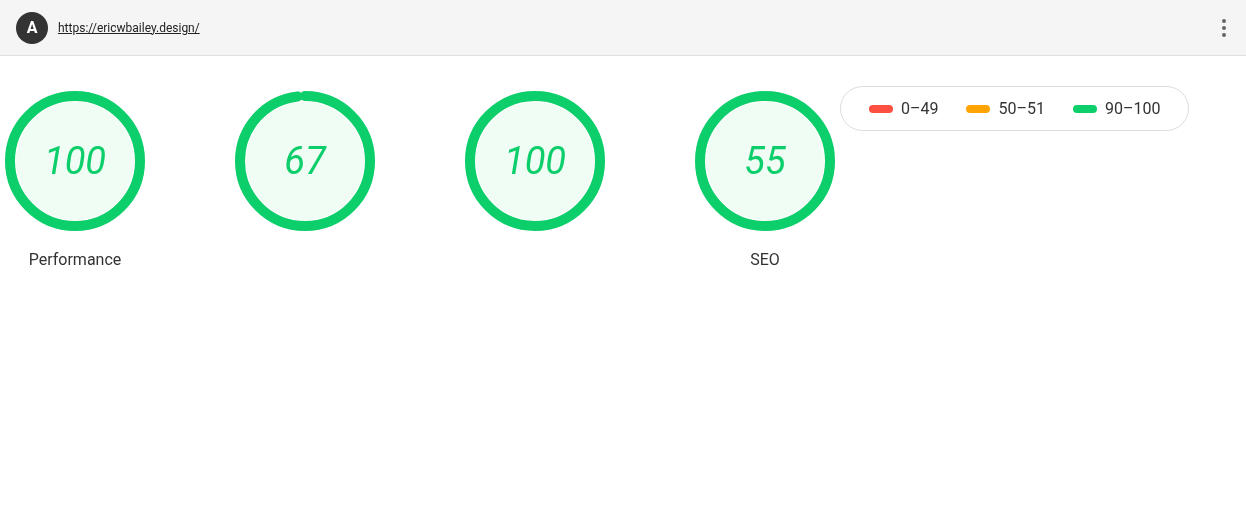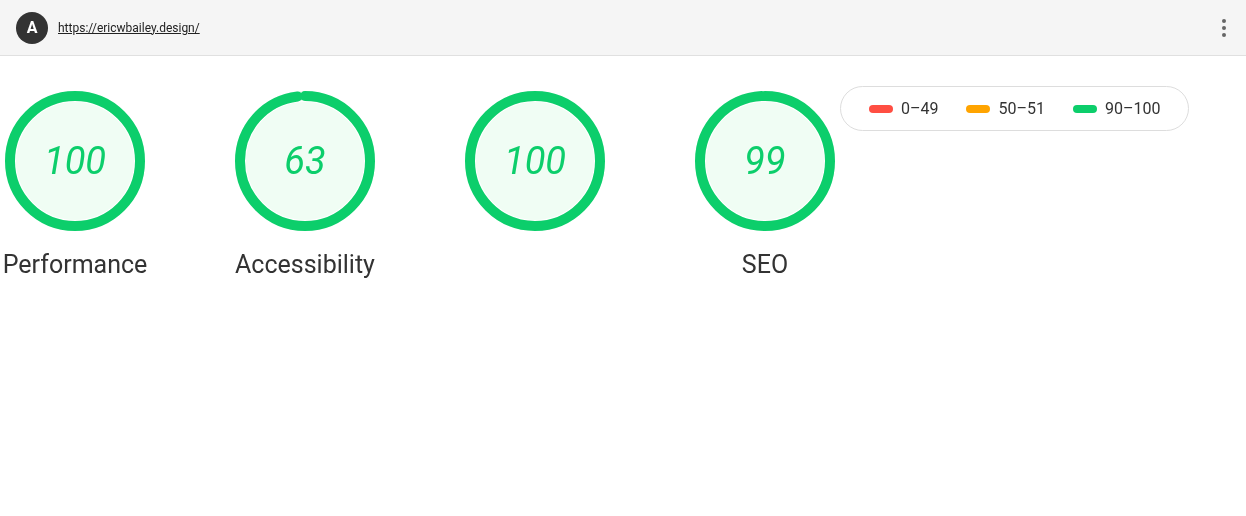--- a/index.html
+++ b/index.html
@@ -127,21 +127,21 @@
     }
 
     .score-number {
       font-size: 38px;
       font-weight: 400;
       color: #0cce6b;
       font-style: italic;
     }
 
     .score-label {
-      font-size: 25px;
+      font-size: 16px;
       color: #333;
       font-weight: 400;
     }
 
     
     .legend {
       display: flex;
       align-items: center;
       gap: 28px;
       padding: 12px 28px;
@@ -202,24 +202,23 @@
       <span class="score-label">Performance</span>
     </div>
 
     <div class="score-card">
       <div class="circle-container">
         <svg width="150" height="150" viewBox="0 0 150 150">
           <circle class="circle-bg" cx="75" cy="75" r="65"></circle>
           <circle class="circle-progress" cx="75" cy="75" r="65" stroke-dasharray="408.41" stroke-dashoffset="8.17"></circle>
         </svg>
         <div class="circle-inner">
-          <span class="score-number">63</span>
-        </div>
-      </div>
-      <span class="score-label">Accessibility</span>
+          <span class="score-number">67</span>
+        </div>
+      </div>
     </div>
 
     <div class="score-card">
       <div class="circle-container">
         <svg width="150" height="150" viewBox="0 0 150 150">
           <circle class="circle-bg" cx="75" cy="75" r="65"></circle>
           <circle class="circle-progress" cx="75" cy="75" r="65" stroke-dasharray="408.41" stroke-dashoffset="0"></circle>
         </svg>
         <div class="circle-inner">
           <span class="score-number">100</span>
@@ -227,21 +226,21 @@
       </div>
     </div>
 
     <div class="score-card">
       <div class="circle-container">
         <svg width="150" height="150" viewBox="0 0 150 150">
           <circle class="circle-bg" cx="75" cy="75" r="65"></circle>
           <circle class="circle-progress" cx="75" cy="75" r="65" stroke-dasharray="408.41" stroke-dashoffset="4.08"></circle>
         </svg>
         <div class="circle-inner">
-          <span class="score-number">99</span>
+          <span class="score-number">55</span>
         </div>
       </div>
       <span class="score-label">SEO</span>
     </div>
   </div>
 
   <div class="legend">
     <div class="legend-item">
       <div class="legend-dot red"></div>
       <span class="legend-text">0–49</span>

